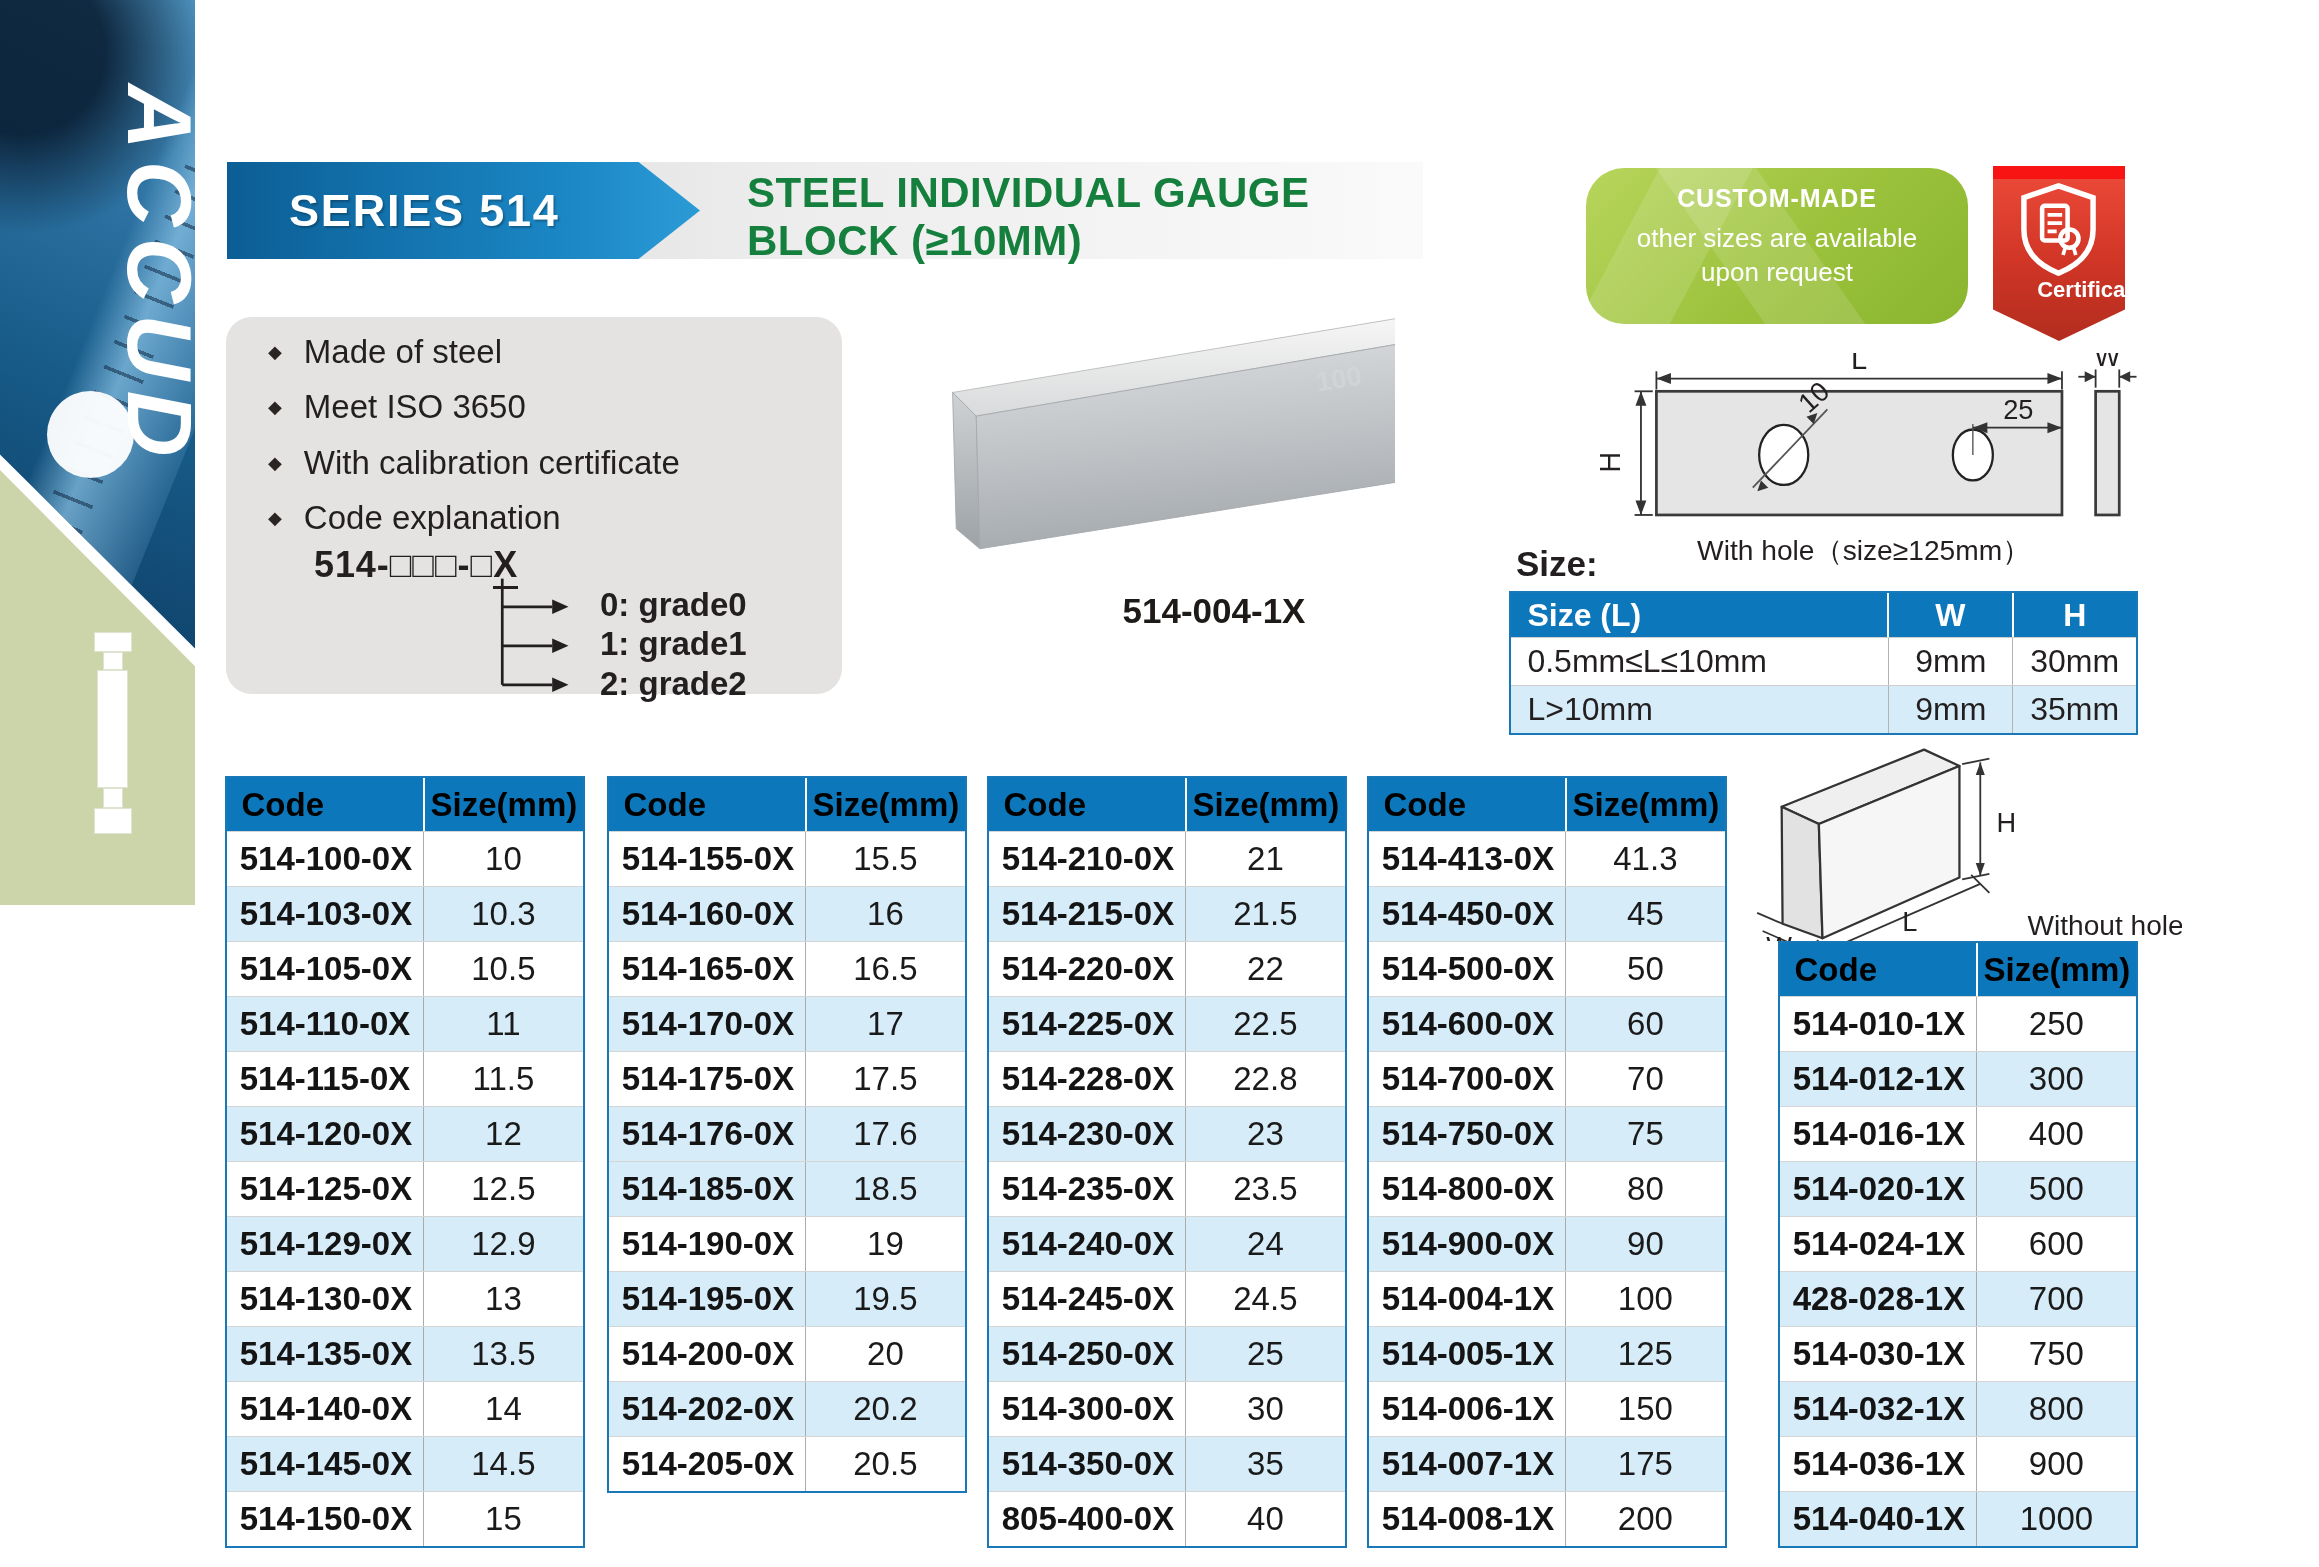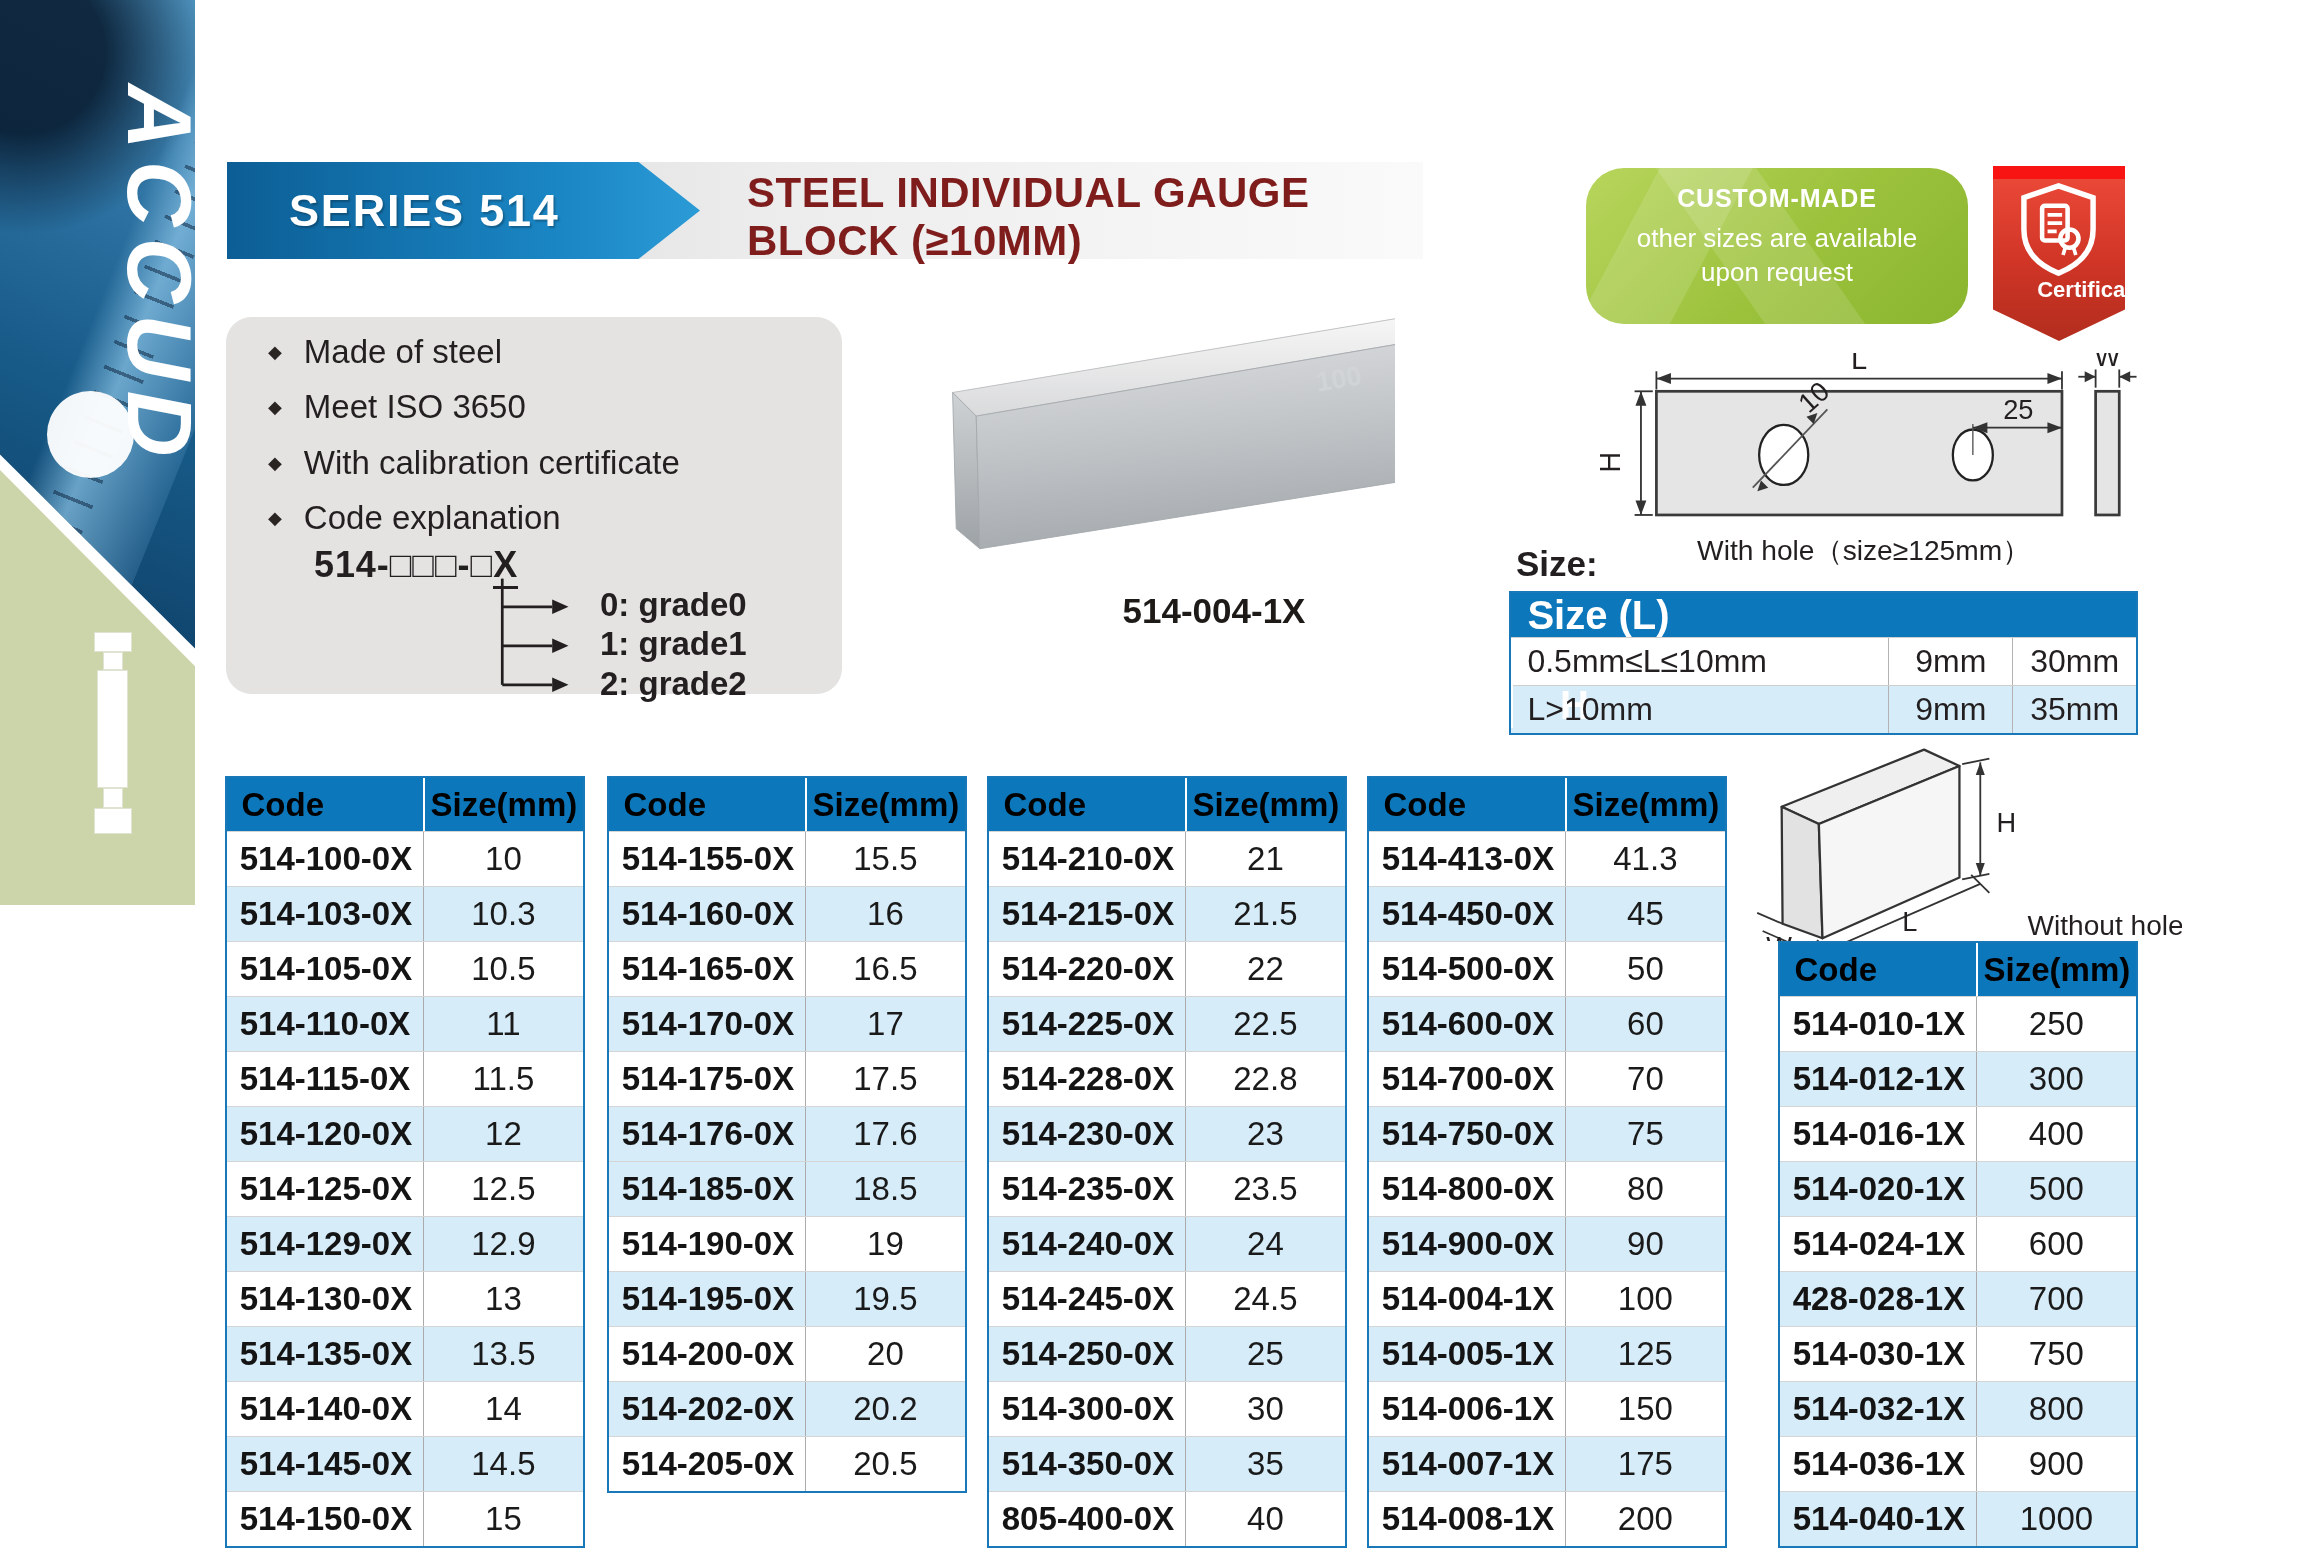--- a/index.html
+++ b/index.html
@@ -52,21 +52,21 @@
     clip-path:polygon(0 0,87% 0,100% 50%,87% 100%,0 100%);
     background:linear-gradient(90deg,#0c5e95 0%,#1a86c4 70%,#2b9bd6 100%);
     display:flex;align-items:center;
   }
   .series-banner span{
     padding-left:62px;font-size:45px;font-weight:bold;color:#ffffff;letter-spacing:1.8px;
     text-shadow:1.8px 1.8px 1.8px rgba(0,0,0,.25);
   }
   .page-title{
     left:747px;top:169px;width:691px;font-size:42px;font-weight:bold;line-height:48px;
-    color:#7f1d1d;letter-spacing:0.5px;
+    color:#15803d;letter-spacing:0.5px;
   }
 
   
   .custom-badge{
     left:1586px;top:168px;width:382px;height:156px;border-radius:38px;
     background:linear-gradient(135deg,#b7d55c 0%,#9cc23c 55%,#8ab52e 100%);
     overflow:hidden;text-align:center;color:#fff;
   }
   .custom-badge .wm1,.custom-badge .wm2{
     position:absolute;background:rgba(255,255,255,.13);width:82px;height:273px;top:-55px;
@@ -97,21 +97,21 @@
   .grade-label{position:absolute;left:600px;font-size:33px;font-weight:bold;}
 
   
   .product-label{left:1032px;top:591px;width:364px;text-align:center;font-size:35px;font-weight:bold;color:#1d1a18;}
 
   
   .size-label{left:1516px;top:544px;font-size:35px;font-weight:bold;color:#231f20;}
   .size-table{
     left:1509px;top:591px;width:629px;border:2.7px solid #1878b8;box-sizing:border-box;background:#fff;
   }
-  .size-table .sthead{display:flex;height:44px;background:#0d77bb;color:#fff;font-weight:bold;font-size:40px;flex-direction:column;}
+  .size-table .sthead{display:flex;height:44px;background:#0d77bb;color:#fff;font-weight:bold;font-size:32px;}
   .size-table .sthead>div{display:flex;align-items:center;}
   .size-table .strow{display:flex;height:47px;font-size:32px;border-top:1.8px solid #cfcfcf;}
   .size-table .strow>div{display:flex;align-items:center;}
   .size-table .strow.alt{background:#d6ecf9;}
   .stc0{width:378px;padding-left:16.4px;box-sizing:border-box;}
   .stc1{width:123px;justify-content:center;border-left:1.8px solid #b3b3b3;}
   .stc2{width:123px;justify-content:center;border-left:1.8px solid #b3b3b3;}
   .sthead .stc1,.sthead .stc2{border-left:2.7px solid #fff;}
 
   

